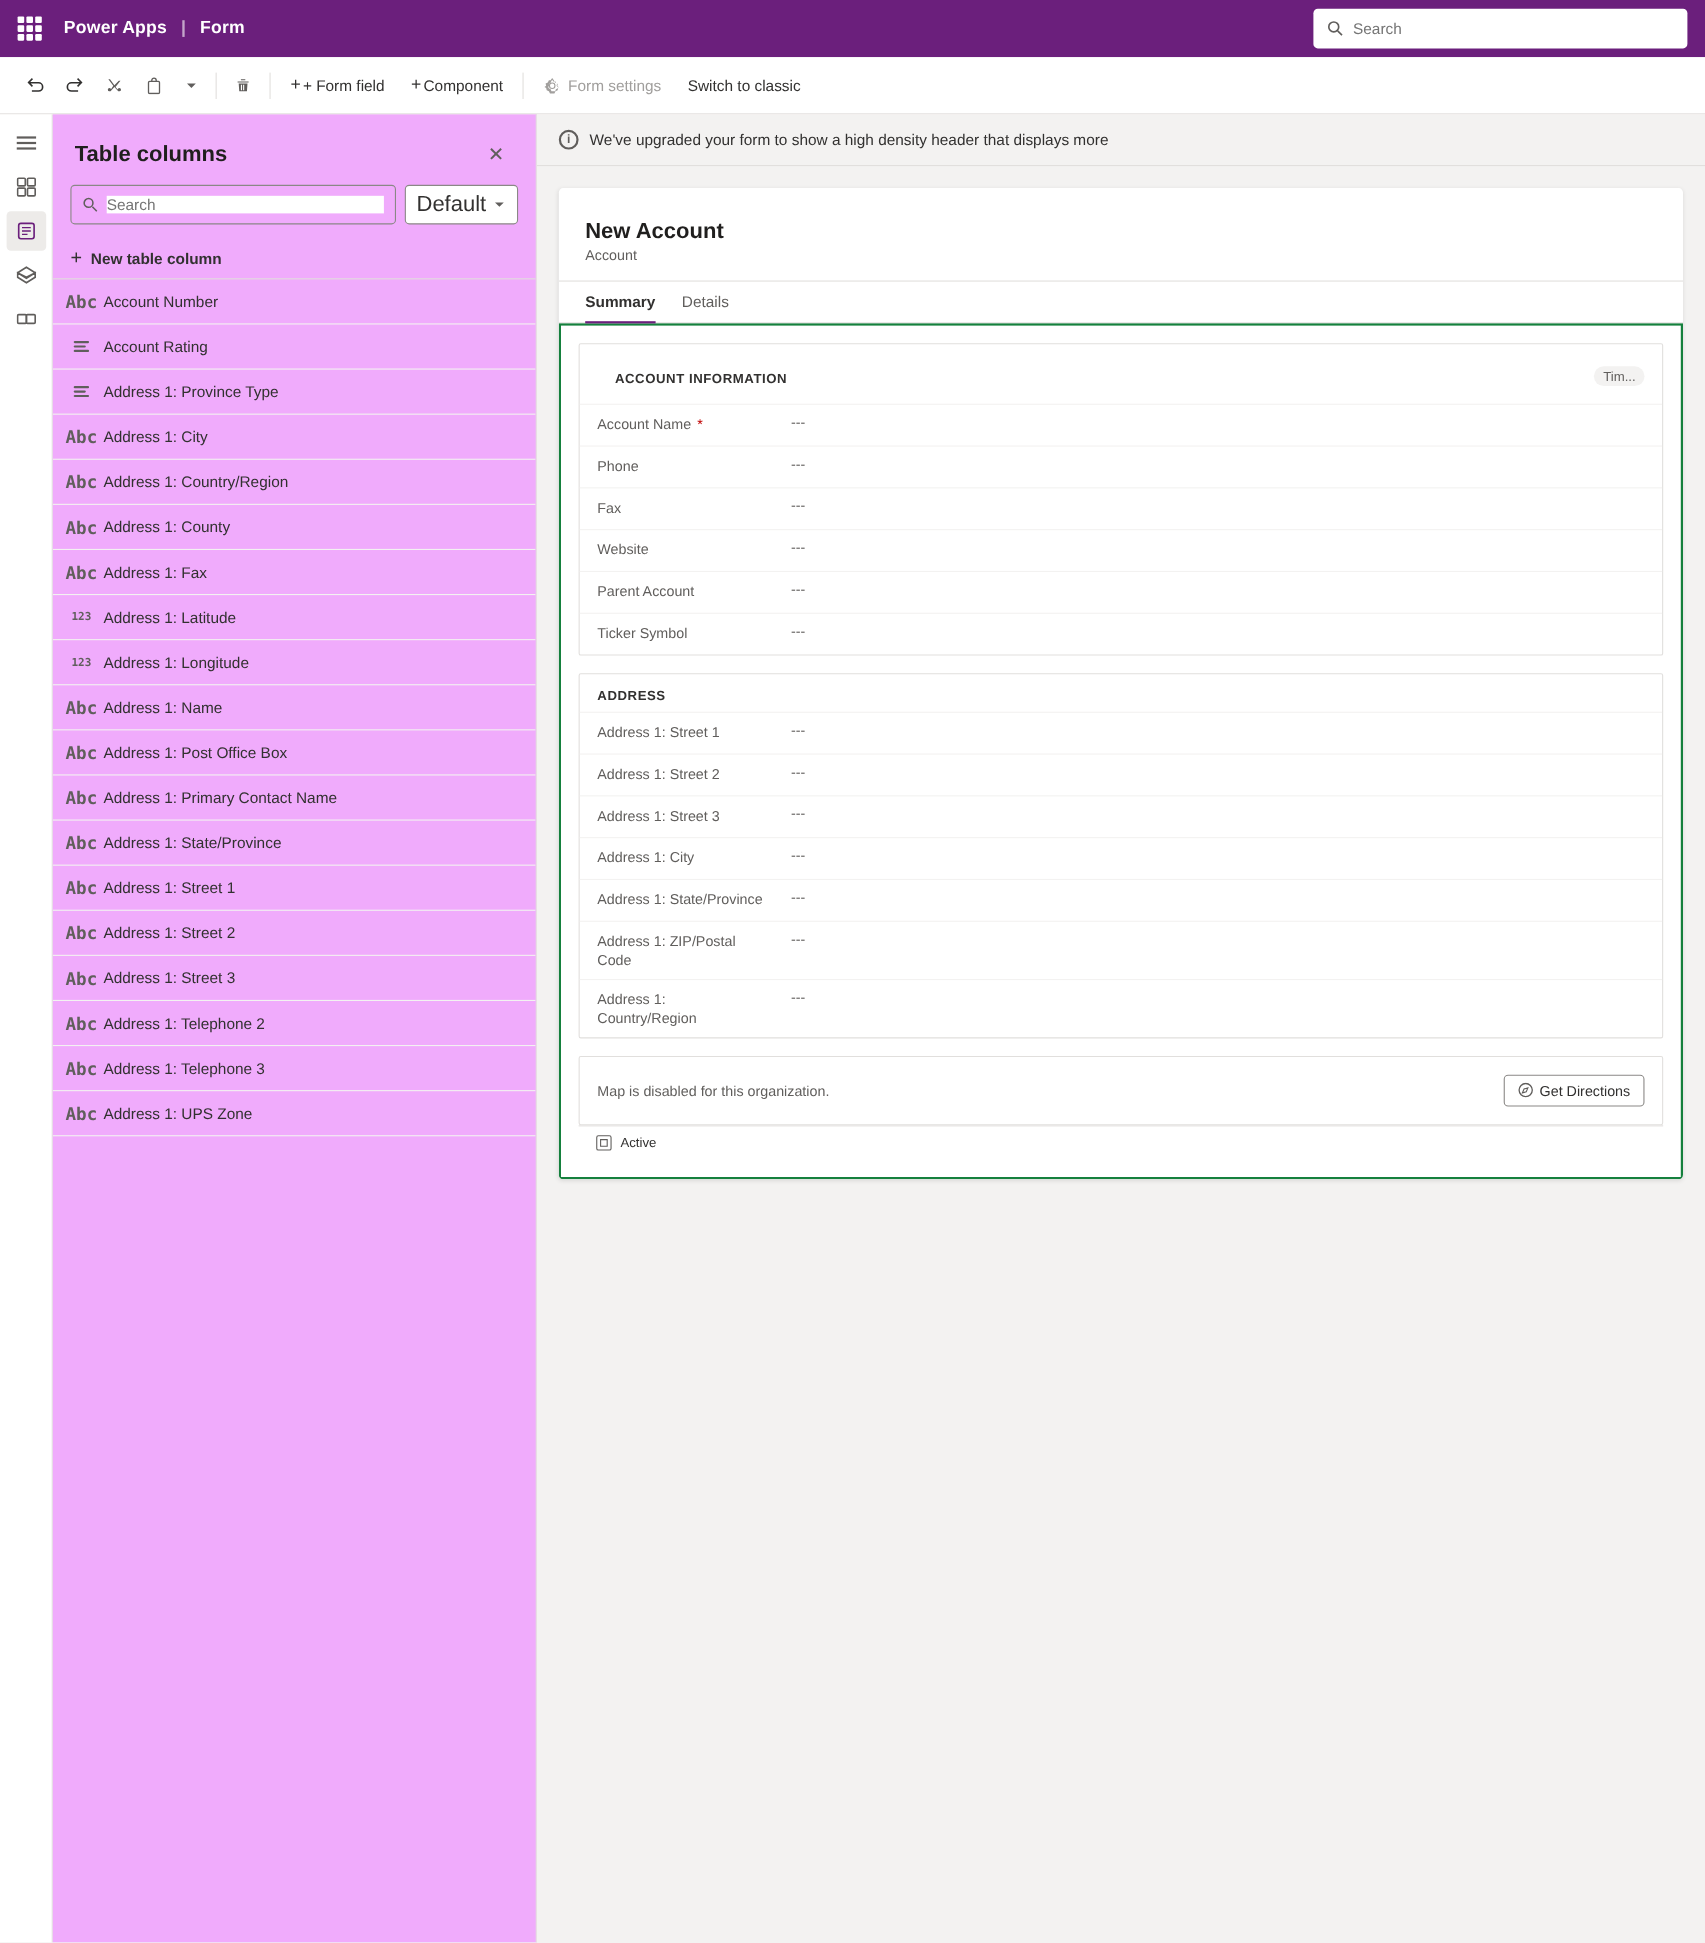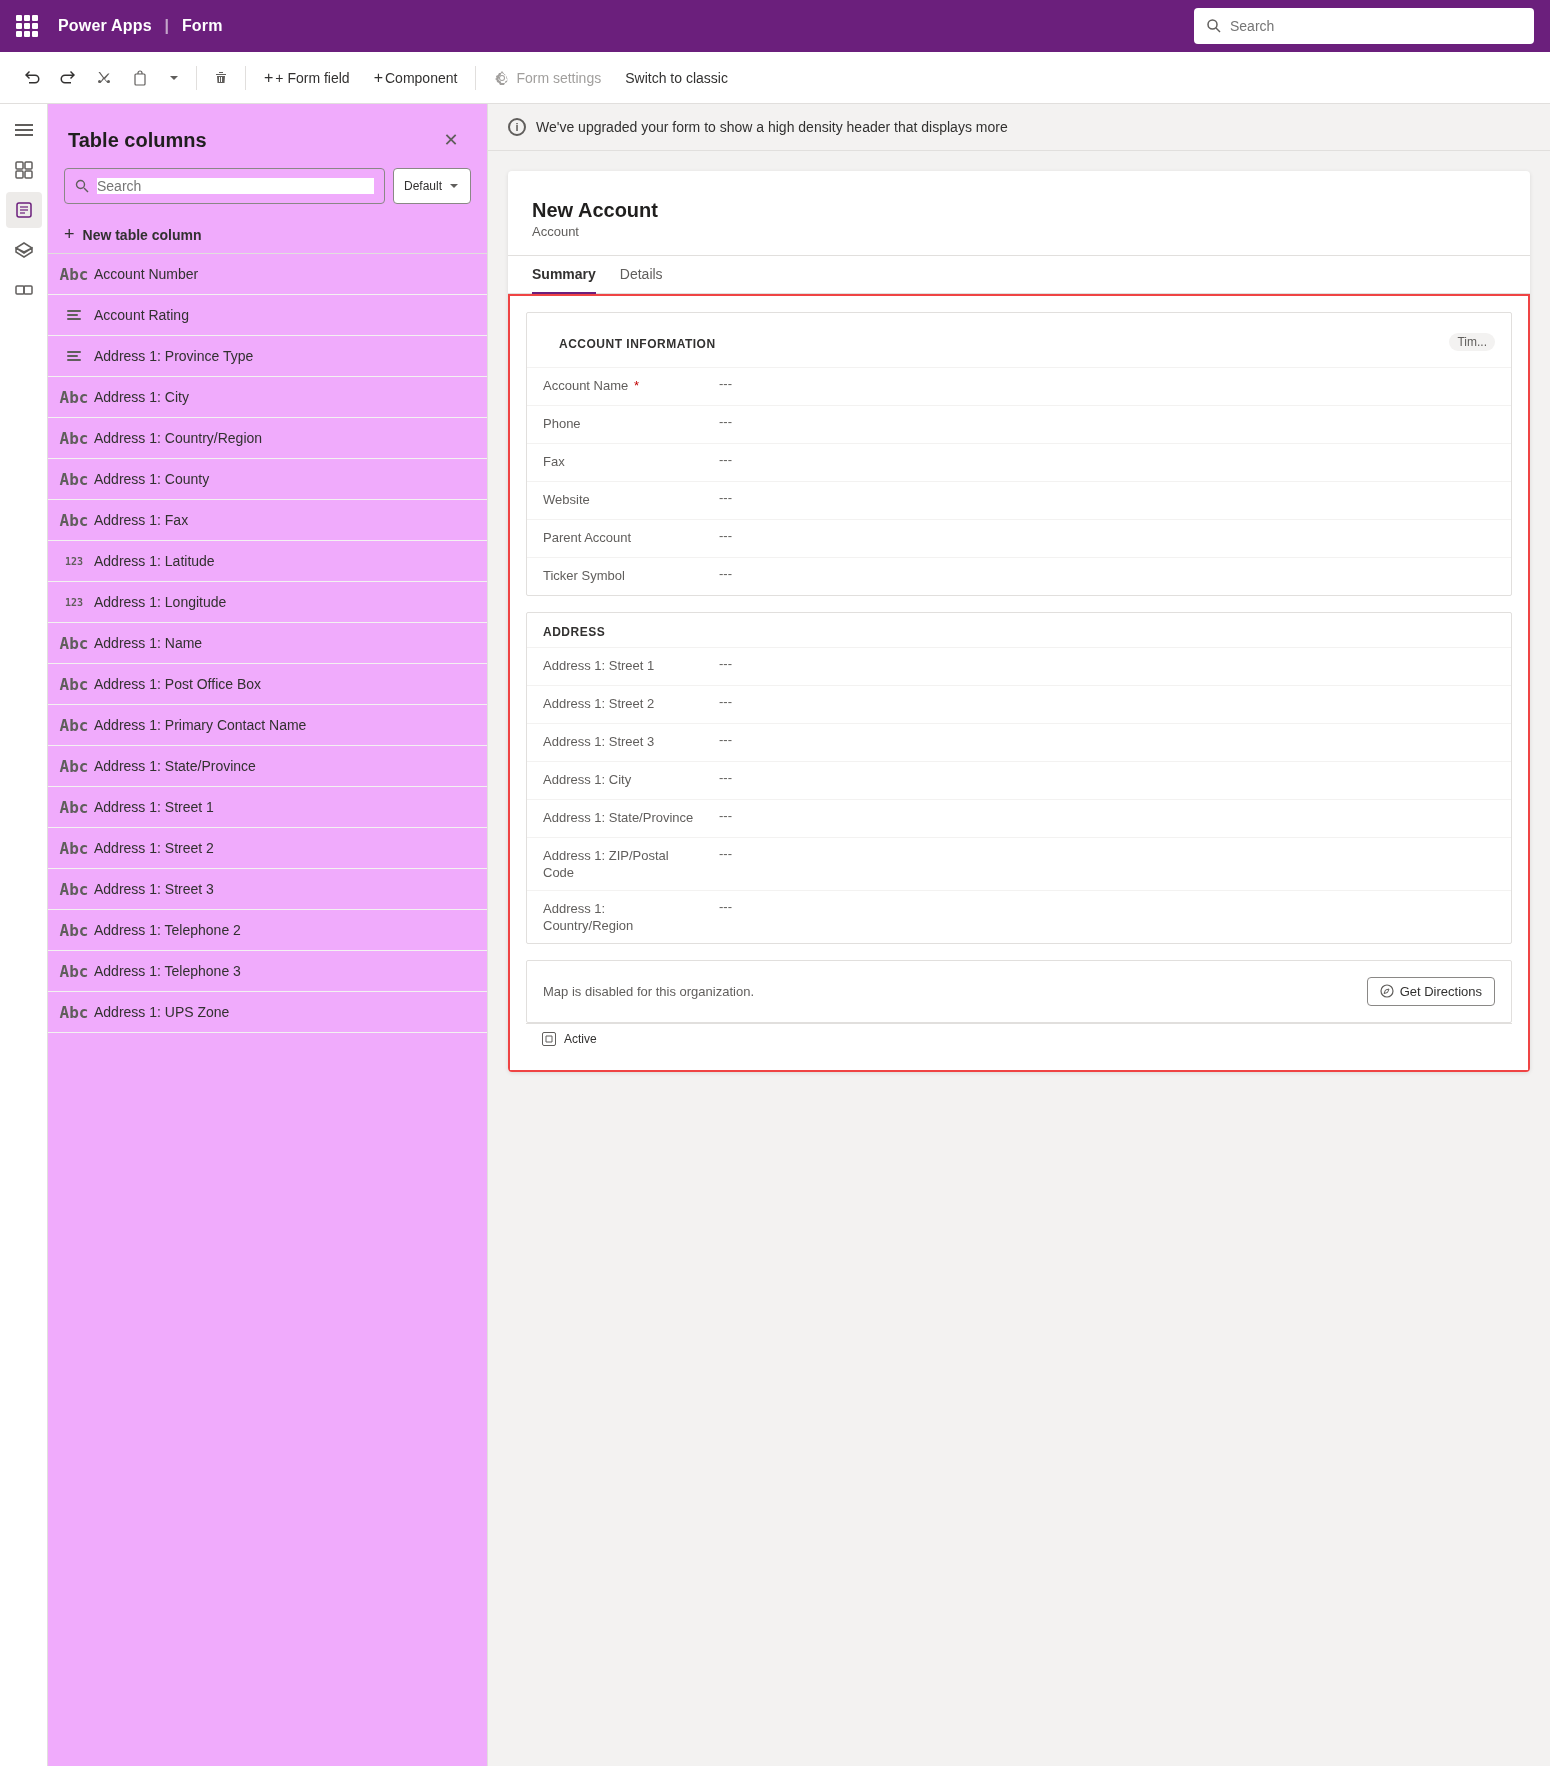--- a/index.html
+++ b/index.html
@@ -165,21 +165,21 @@
     }
     .sidebar-dropdown {
       border: 1px solid #8a8886;
       border-radius: 4px;
       height: 36px;
       padding: 0 10px;
       display: flex;
       align-items: center;
       gap: 6px;
       cursor: pointer;
-      font-size: 12px;
+      font-size: 20px;
       background: white;
       color: #323130;
     }
     .new-column-btn {
       display: flex;
       align-items: center;
       gap: 8px;
       padding: 8px 16px;
       cursor: pointer;
       color: #323130;
@@ -304,21 +304,21 @@
       border-bottom: 2px solid transparent;
       margin-bottom: -1px;
     }
     .form-tab.active {
       color: #323130;
       font-weight: 600;
       border-bottom-color: #6b1f7c;
     }
     .form-body {
       padding: 16px;
-      border: 2px solid #ef4444;
+      border: 2px solid #15803d;
     }
     .section-card {
       background: white;
       border: 1px solid #e1dfdd;
       border-radius: 2px;
       margin-bottom: 16px;
     }
     .section-title {
       font-size: 12px;
       font-weight: 600;

